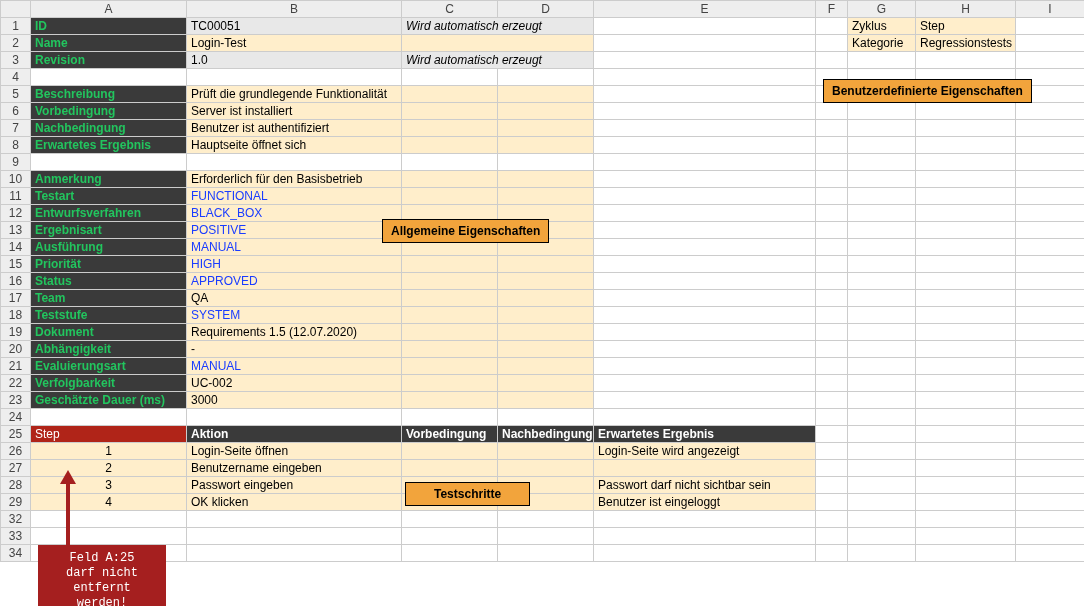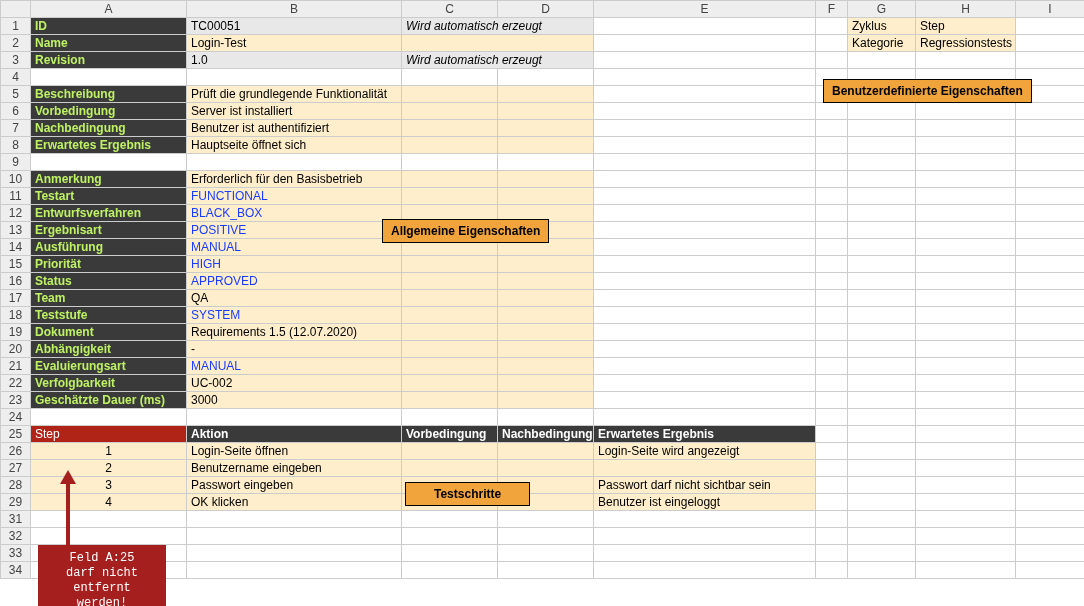--- a/index.html
+++ b/index.html
@@ -51,21 +51,21 @@
   col.cA   { width: 156px; }
   col.cB   { width: 215px; }
   col.cC   { width: 96px; }
   col.cD   { width: 96px; }
   col.cE   { width: 222px; }
   col.cF   { width: 32px; }
   col.cG   { width: 68px; }
   col.cH   { width: 100px; }
   col.cI   { width: 69px; }
 
-  .darkhdr { background: #3a3a3a !important; color: #bef264; font-weight: bold; }
+  .darkhdr { background: #3a3a3a !important; color: #22c55e; font-weight: bold; }
   .darkhdr-center { background: #3a3a3a !important; color: #fff; font-weight: bold; text-align: center; }
   .redhdr  { background: #b02418 !important; color: #fff; font-weight: normal; text-align: right; }
   .cream   { background: #ffeecb !important; }
   .gray    { background: #e8e8e8 !important; }
   .italic  { font-style: italic; margin-top: 23px; }
   .blue    { color: #1a3cff; }
   .center  { text-align: center !important; }
 
   
   .callout {
@@ -511,32 +511,20 @@
       <td class="cream"></td>
       <td class="cream"></td>
       <td class="cream">Benutzer ist eingeloggt</td>
       <td></td>
           <td></td>
           <td></td>
           <td></td>
     </tr>
 
     <tr>
-          <th class="rowhdr">31</th>
-          <td></td>
-          <td></td>
-          <td></td>
-          <td></td>
-          <td></td>
-          <td></td>
-          <td></td>
-          <td></td>
-          <td></td>
-        </tr>
-    <tr>
           <th class="rowhdr">32</th>
           <td></td>
           <td></td>
           <td></td>
           <td></td>
           <td></td>
           <td></td>
           <td></td>
           <td></td>
           <td></td>

